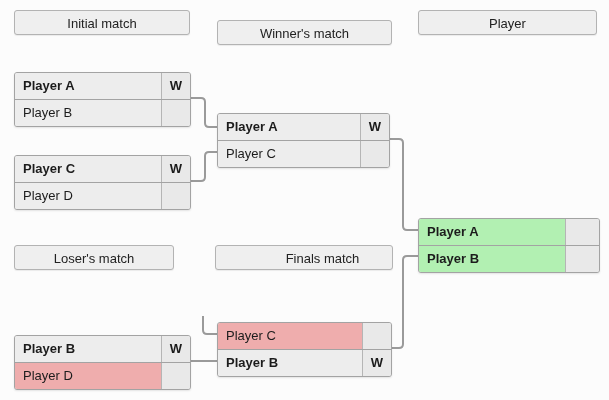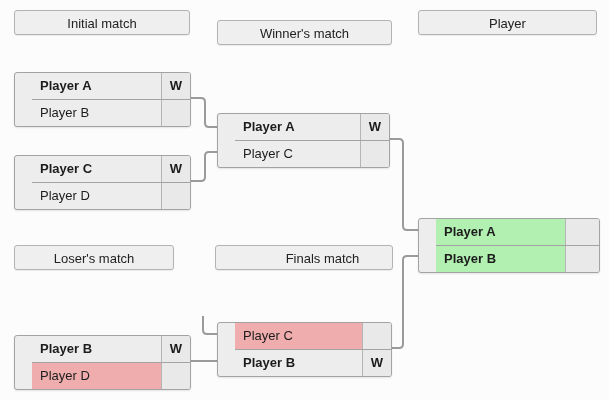--- a/index.html
+++ b/index.html
@@ -13,21 +13,21 @@
     position:absolute;height:25px;line-height:25px;text-align:center;
     background:#efefef;border:1px solid #b3b3b3;border-radius:3px;
     font-size:13px;color:#222;box-shadow:0 1px 1px rgba(0,0,0,.07);
     box-sizing:border-box;
   }
   .match{
     position:absolute;border:1px solid #a3a3a3;border-radius:3px;
     background:#ededed;box-shadow:0 1px 2px rgba(0,0,0,.10);
     overflow:hidden;box-sizing:border-box;
   }
-  .mrow{display:flex;height:26px;margin-left:17px;}
+  .mrow{display:flex;height:26px;}
   .mrow + .mrow{border-top:1px solid #a3a3a3;}
   .name{
     flex:1;padding:0 8px;line-height:26px;font-size:13px;color:#1c1c1c;
     background:#ededed;white-space:nowrap;overflow:hidden;
   }
   .tag{
     width:28px;border-left:1px solid #b5b5b5;text-align:center;
     line-height:26px;font-weight:bold;font-size:13px;color:#1c1c1c;
     background:#e9e9e9;flex:none;
   }

